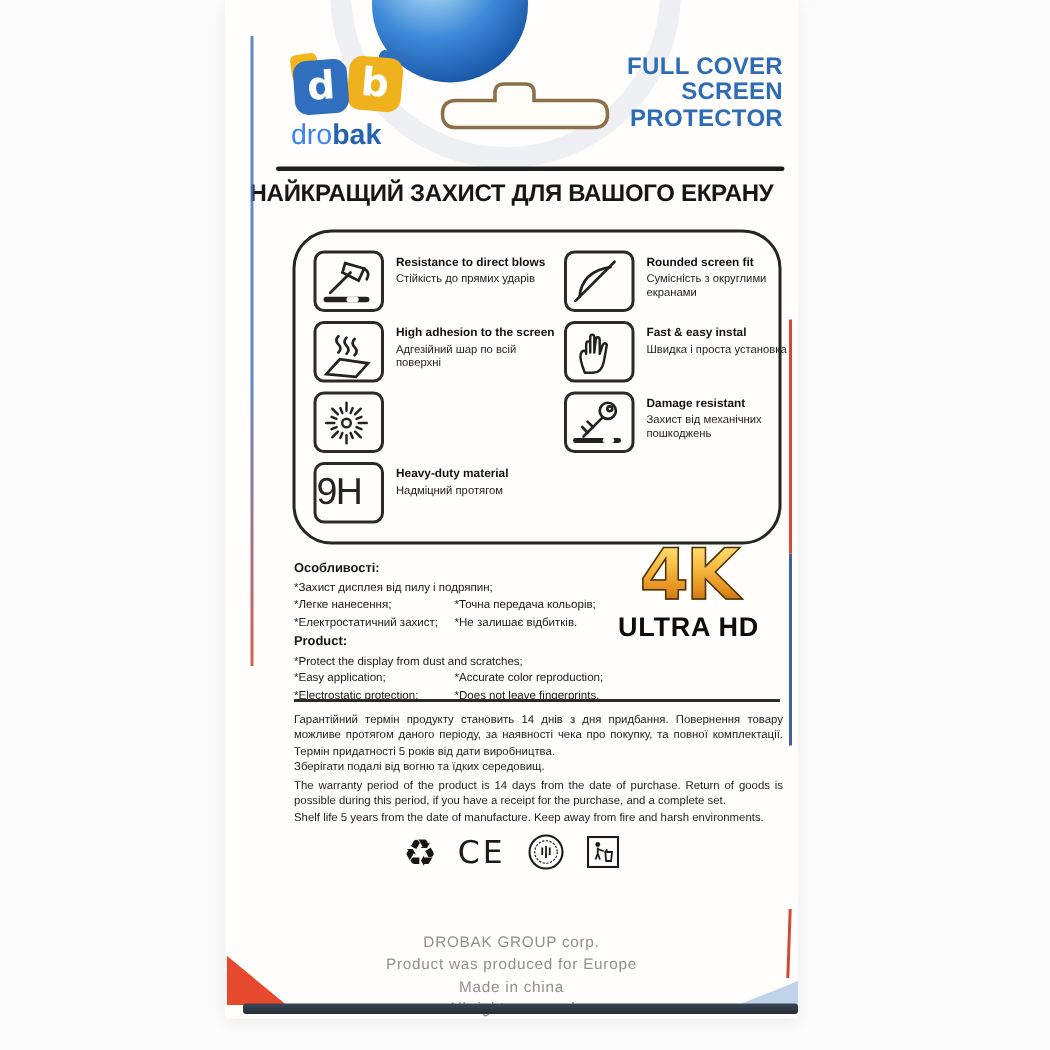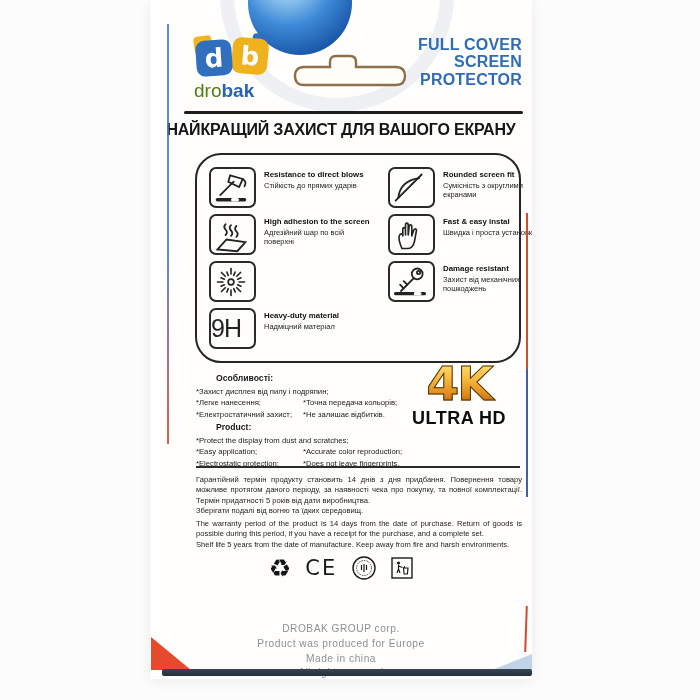--- a/index.html
+++ b/index.html
@@ -23,45 +23,45 @@
   
   .logo{position:absolute;left:44px;top:34px;width:90px;height:70px;}
   .tile{position:absolute;width:36px;height:36px;border-radius:9px;display:flex;align-items:center;justify-content:center;
     color:#fff;font-weight:700;font-size:26px;font-family:"DejaVu Sans",sans-serif;line-height:1;}
   .tile-blue{left:2px;top:6px;background:#2f6fbd;transform:rotate(-4deg);z-index:2;}
   .tile-yellow{left:38px;top:4px;background:#f0b21c;transform:rotate(5deg);z-index:1;}
   .chip{position:absolute;border-radius:4px;}
   .chip-yellow{left:0;top:2px;width:18px;height:18px;background:#f2b51d;transform:rotate(-8deg);z-index:0;}
   .chip-blue{left:58px;top:0;width:16px;height:16px;background:#2f6fbd;transform:rotate(10deg);z-index:0;}
   .logotype{position:absolute;left:44px;top:81px;font-size:19px;line-height:1;}
-  .logotype .dro{color:#4d7c0f;font-weight:500;}
+  .logotype .dro{color:#3b82f6;font-weight:500;}
   .logotype .bak{color:#2463b0;font-weight:700;}
   
   .tagline{position:absolute;right:10px;top:36px;text-align:right;color:#2e6db6;
     font-weight:700;font-size:16px;line-height:1.08;letter-spacing:.2px;}
   
   .top-rule{position:absolute;left:34px;top:111px;width:339px;height:3.2px;background:#1d1d1d;border-radius:2px;}
   .heading{position:absolute;left:0;right:0;top:121px;text-align:center;
     font-size:16px;font-weight:700;color:#161616;letter-spacing:-.2px;}
   
   .fbox{position:absolute;left:45px;top:153px;width:326px;height:210px;box-sizing:border-box;
     border:2.6px solid #252525;border-radius:26px;
     display:grid;grid-template-columns:1fr 1fr;align-content:space-evenly;
-    padding:6px 6px 6px 12px;column-gap:18px;}
+    padding:6px 6px 6px 12px;column-gap:6px;}
   .frow{display:flex;align-items:flex-start;}
   .ficon{flex:none;width:47px;height:41px;box-sizing:border-box;border:2px solid #2a2a2a;border-radius:7px;
     display:flex;align-items:center;margin-right:8px;background:#fffefc;}
   .ficon svg{display:block;}
   .ftext{padding-top:3px;}
   .ftitle{font-size:7.9px;font-weight:700;color:#101010;white-space:nowrap;}
   .fsub{font-size:7.5px;font-weight:500;color:#222;width:106px;line-height:1.25;margin-top:2px;}
   .nineH{font-size:25px;font-weight:400;color:#242424;letter-spacing:-1px;}
   
   .blist{position:absolute;left:46px;width:215px;font-size:7.7px;color:#191919;font-weight:500;line-height:1.5;}
-  .blist .bh{font-weight:700;font-size:8.6px;margin-bottom:1px;margin-left:20px;}
+  .blist .bh{font-weight:700;font-size:8.6px;margin-bottom:1px;}
   .bcols{display:grid;grid-template-columns:107px auto;}
   .blist div{white-space:nowrap;}
   .blist-ua{top:372px;}
   .blist-en{top:421px;}
   
   .badge4k{position:absolute;left:246px;top:362px;width:126px;text-align:center;}
   .badge4k .fourk{
     font-family:"DejaVu Sans",sans-serif;font-size:47px;font-weight:800;line-height:.95;letter-spacing:-2px;
     background:linear-gradient(180deg,#ffe27a 0%,#f7b93e 38%,#e08a1e 72%,#a85a0e 100%);
     -webkit-background-clip:text;background-clip:text;color:transparent;
@@ -224,21 +224,21 @@
         <div class="fsub">Захист від механічних пошкоджень</div>
       </div>
     </div>
 
     <div class="frow">
       <div class="ficon">
         <div class="nineH">9H</div>
       </div>
       <div class="ftext">
         <div class="ftitle">Heavy-duty material</div>
-        <div class="fsub">Надміцний матеріал</div>
+        <div class="fsub">Надміцний протягом</div>
       </div>
     </div>
 
   </div>
 
   <div class="blist blist-ua">
     <div class="bh">Особливості:</div>
     <div>*Захист дисплея від пилу і подряпин;</div>
     <div class="bcols">
       <div>*Легке нанесення;</div>

